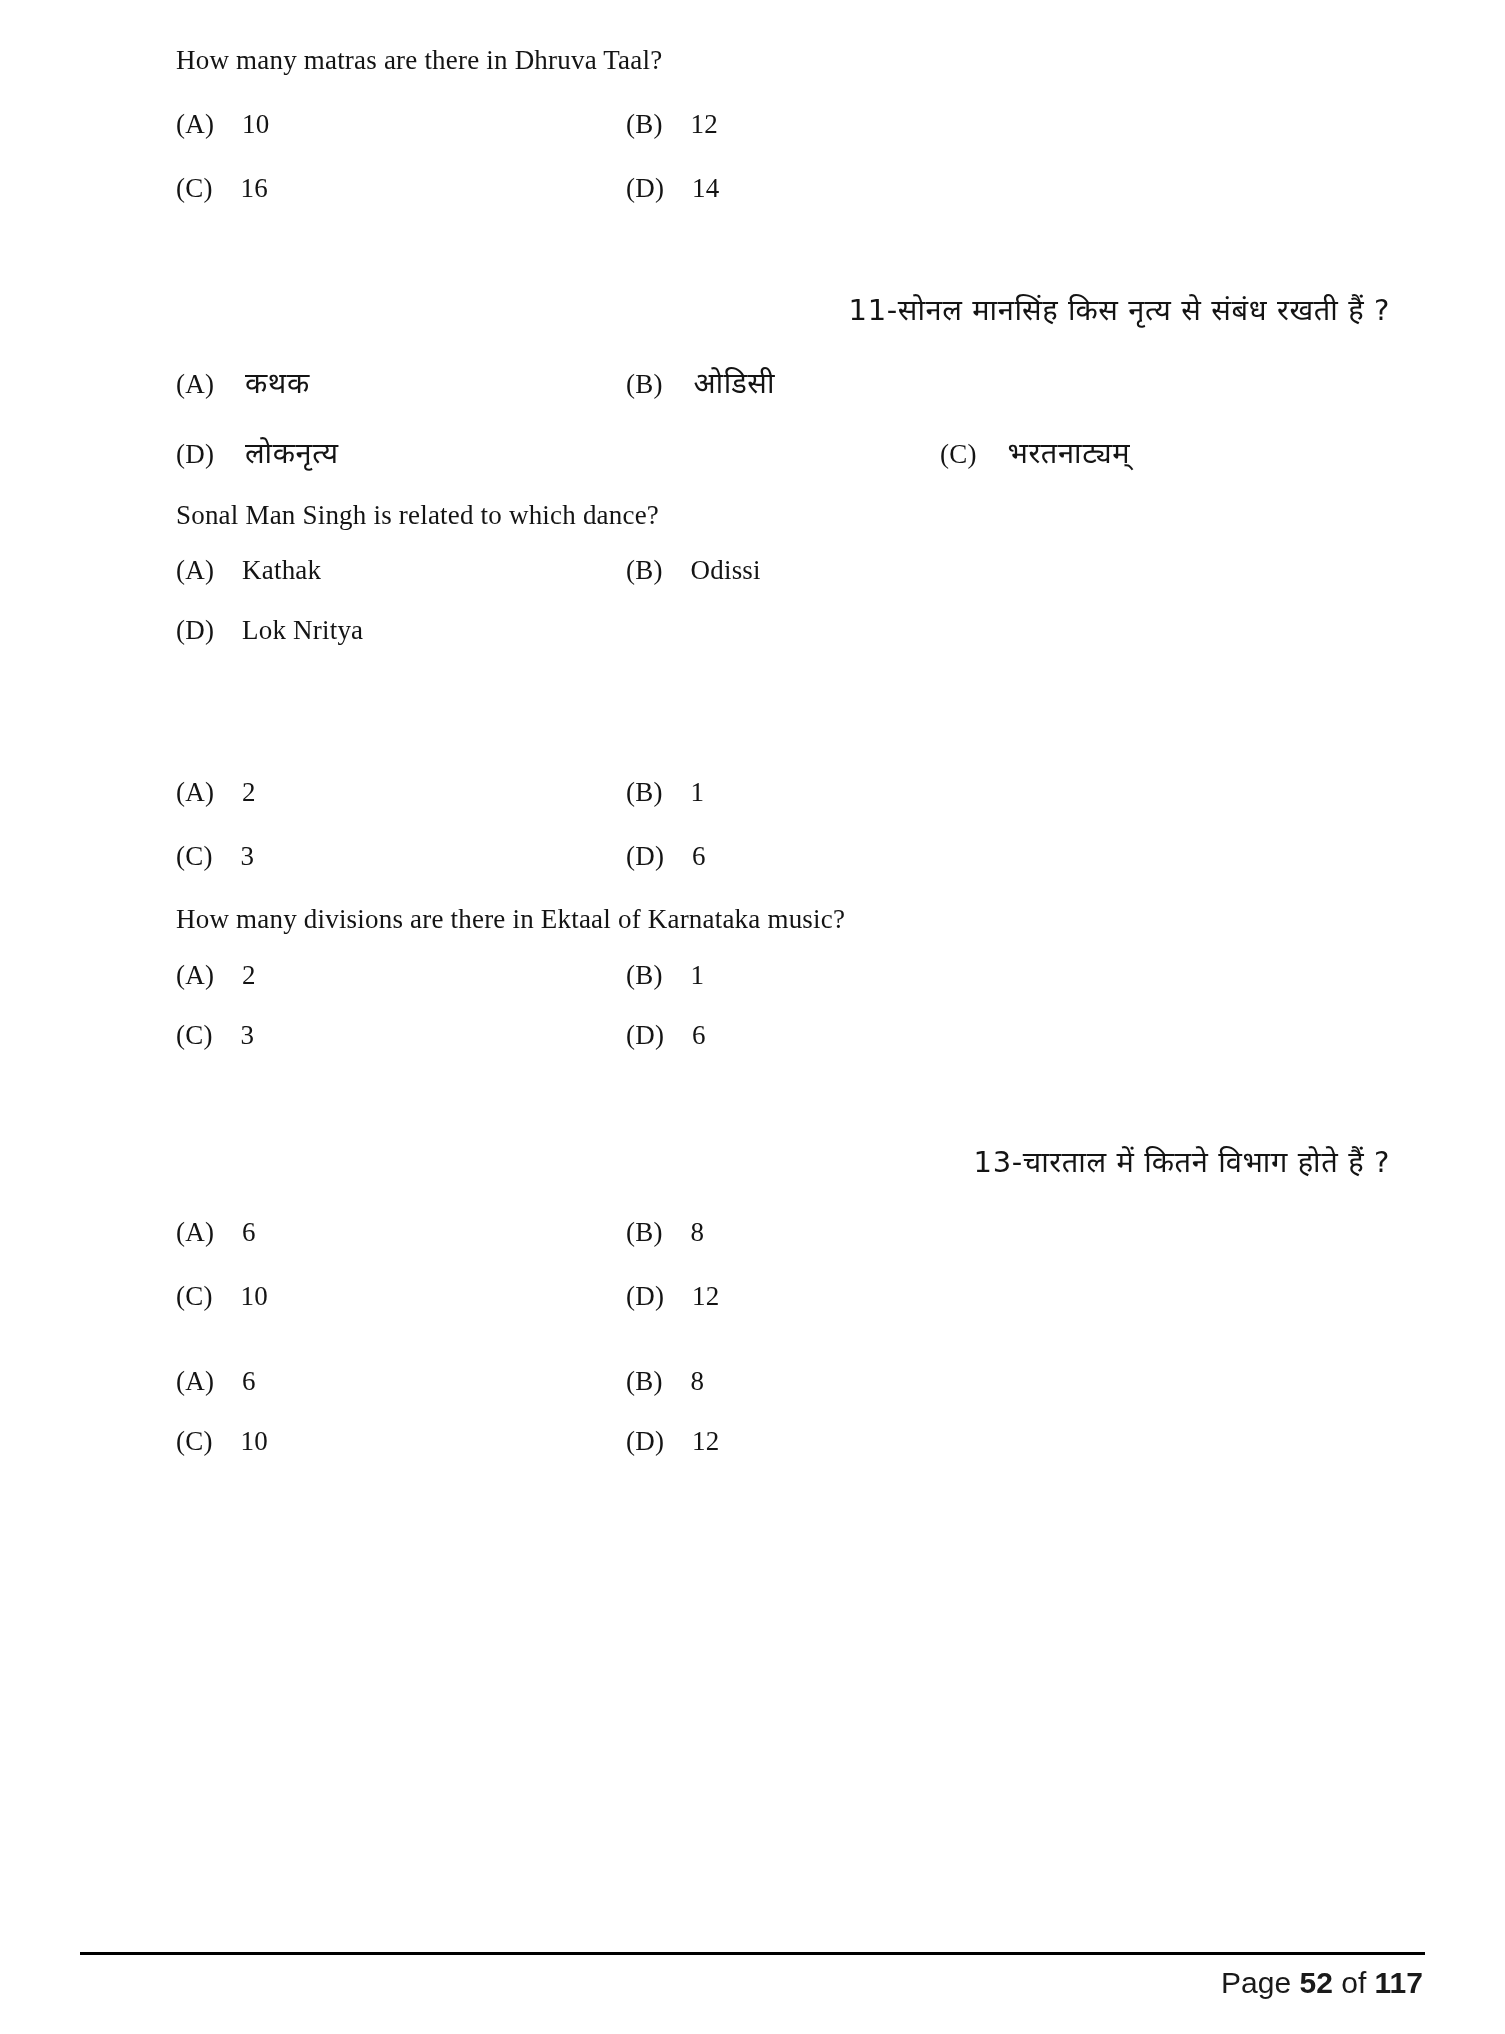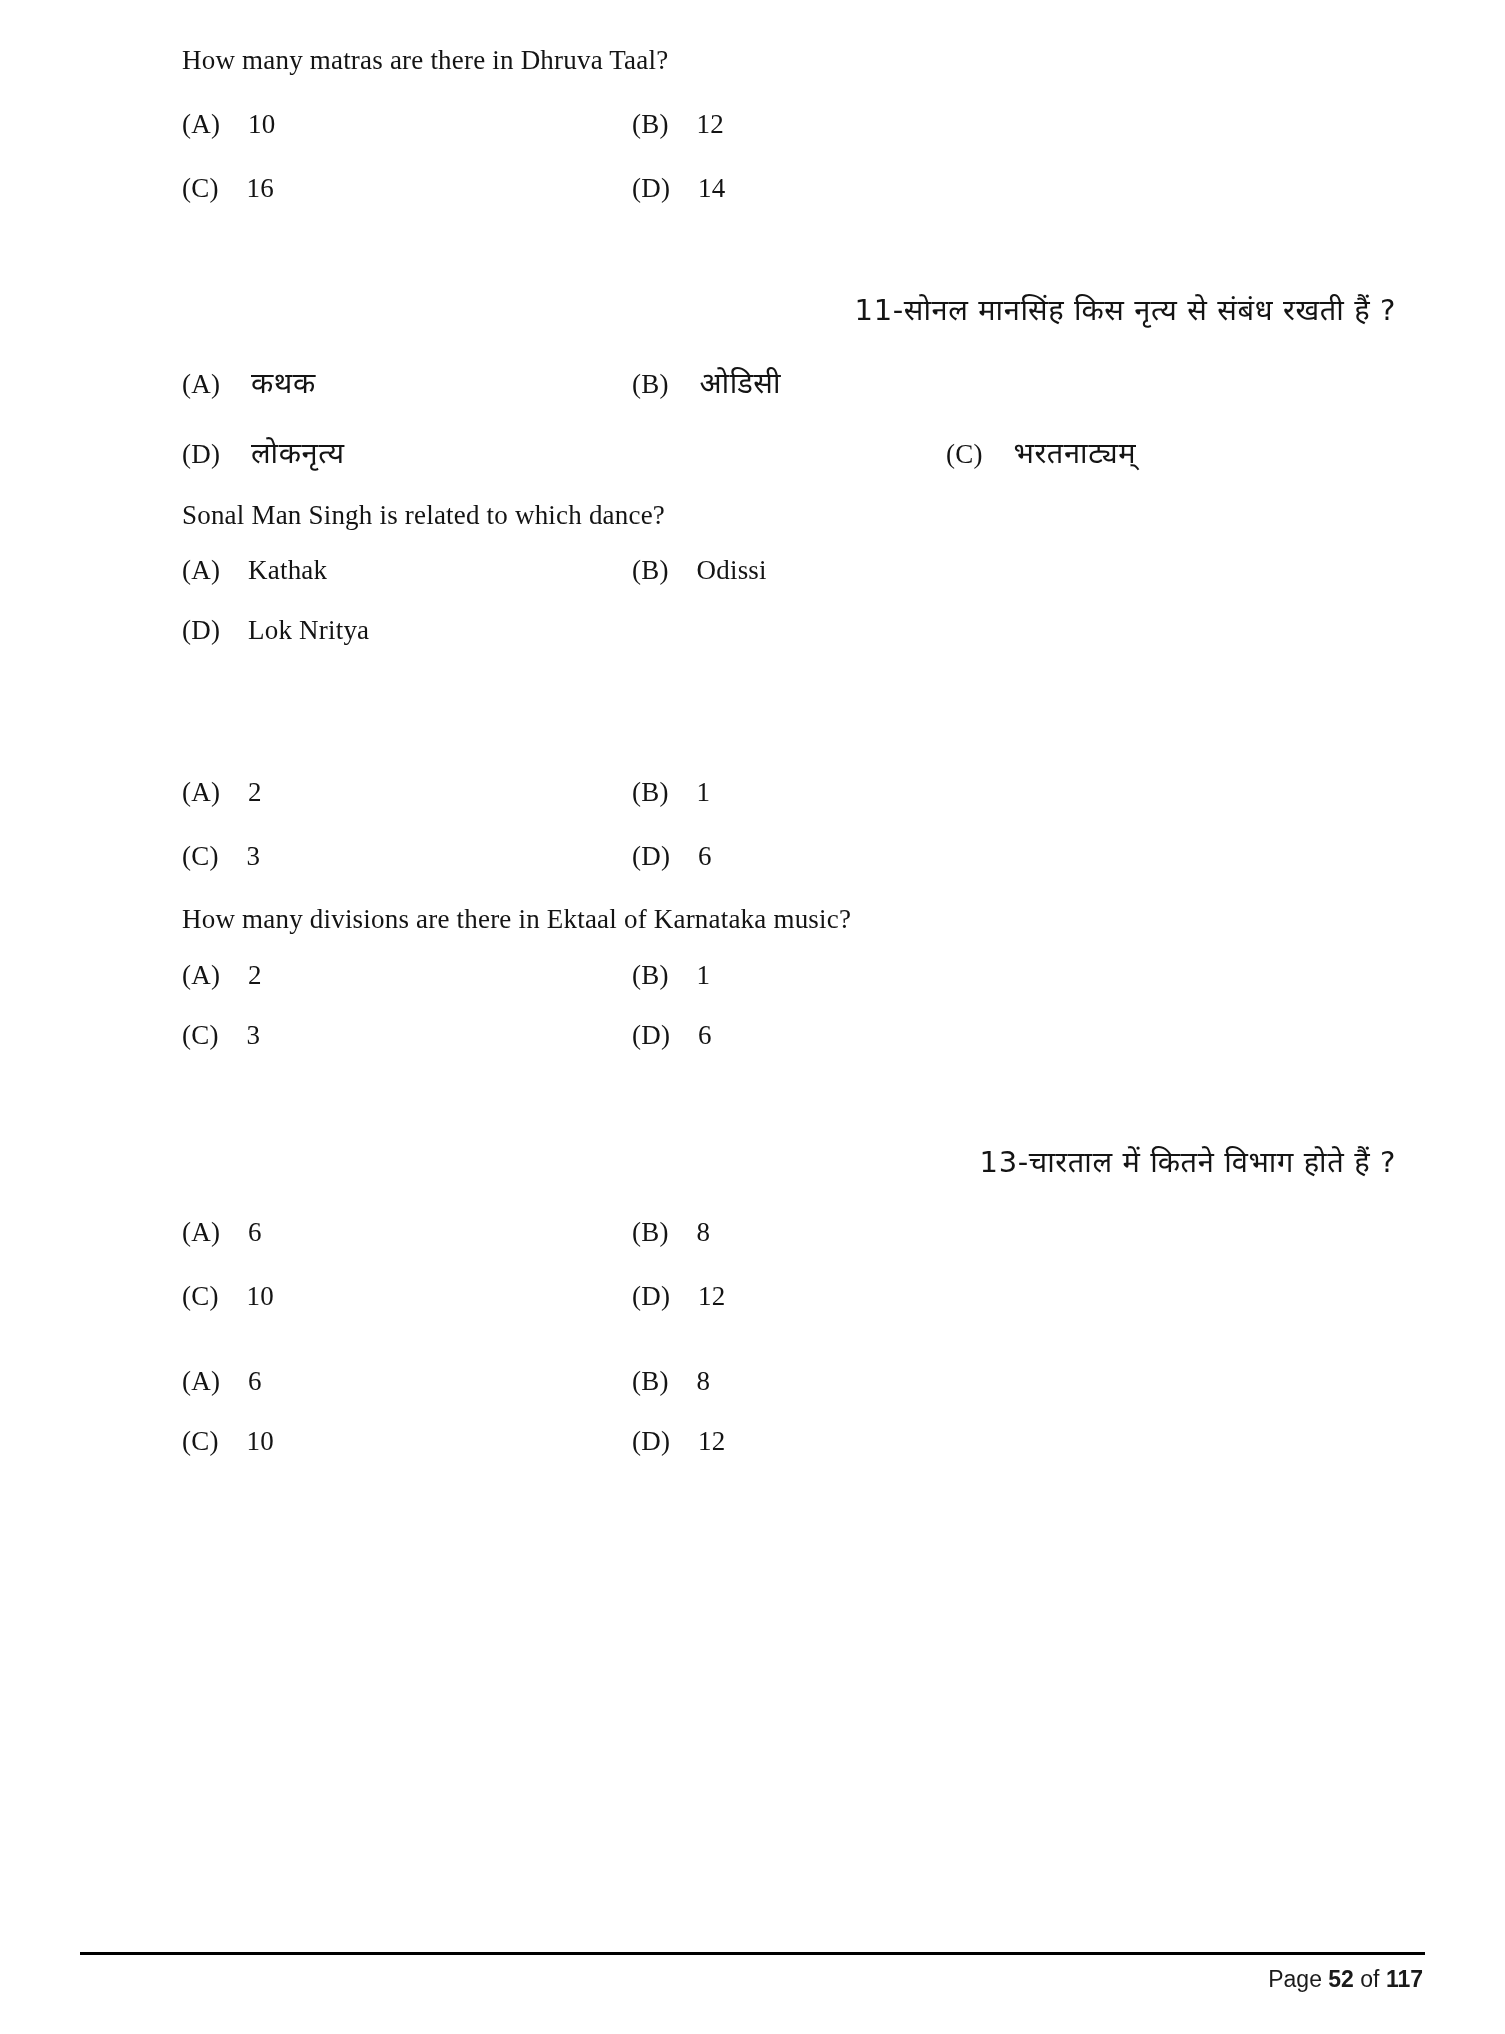--- a/index.html
+++ b/index.html
@@ -17,21 +17,21 @@
   }
 
   .page {
     position: absolute;
     inset: 0;
     padding: 0;
   }
 
   .content {
     position: absolute;
-    left: 156px;
+    left: 150px;
     top: 44px;
     width: 1240px;
   }
 
   
   .eng {
     font-family: "Liberation Serif", "DejaVu Serif", serif;
     font-size: 27px;
     line-height: 1.25;
     color: #141414;
@@ -95,21 +95,21 @@
     top: 1952px;
     width: 1345px;
     height: 0;
     border-top: 3px solid #000000;
   }
   .footer-text {
     position: absolute;
     right: 82px;
     top: 1966px;
     font-family: "Liberation Sans", "DejaVu Sans", sans-serif;
-    font-size: 23px;
+    font-size: 30px;
     color: #1a1a1a;
     white-space: nowrap;
   }
   .footer-text .b { font-weight: 700; }
 </style>
 </head>
 <body>
 
 <div class="page">
   <div class="content">

